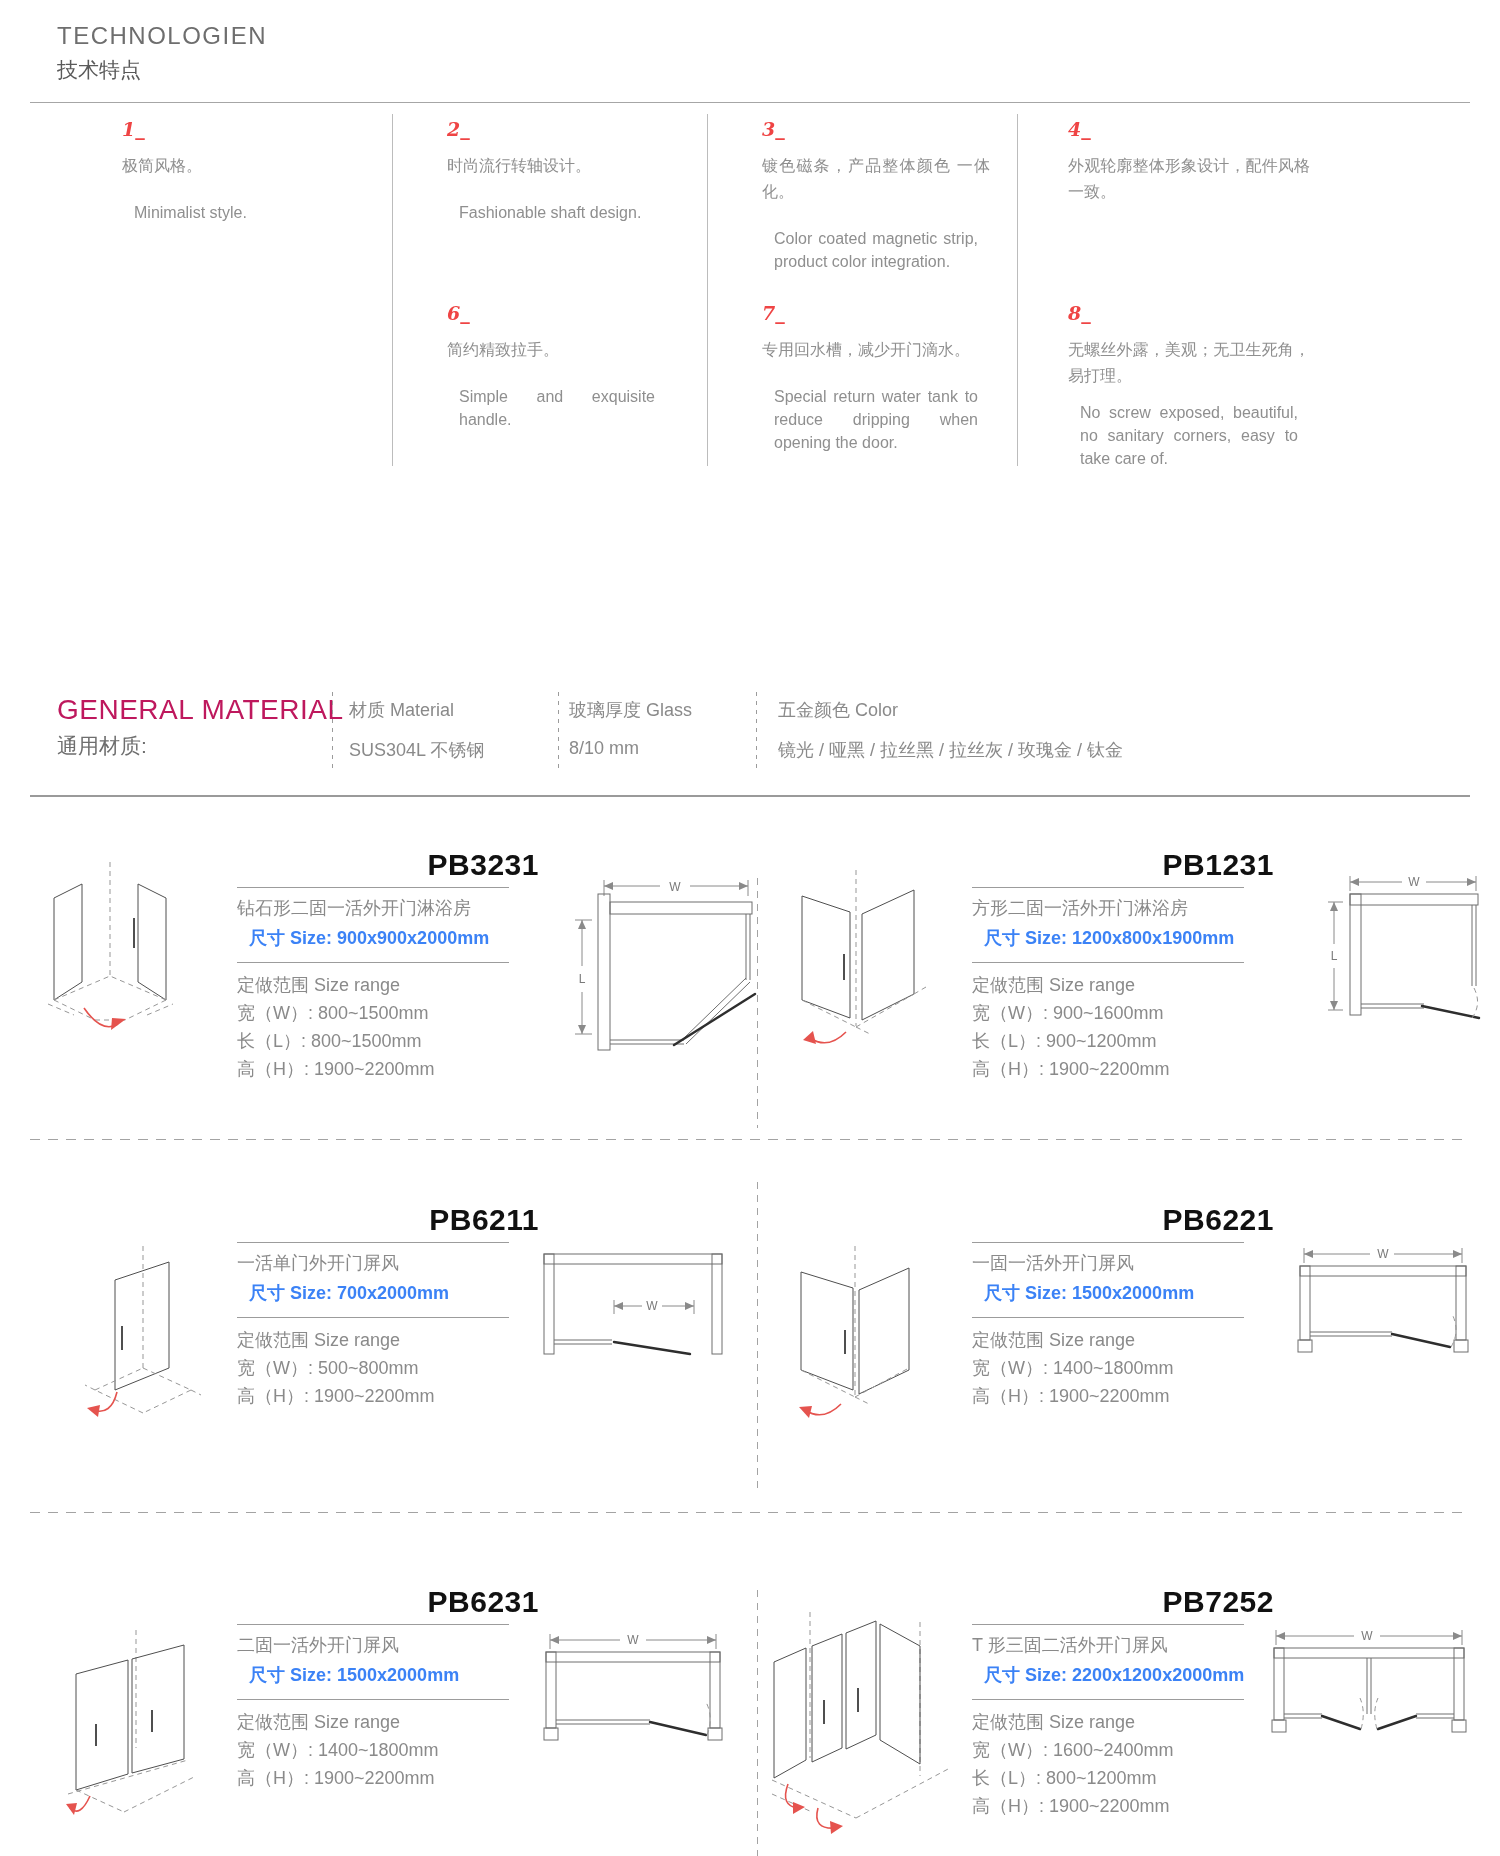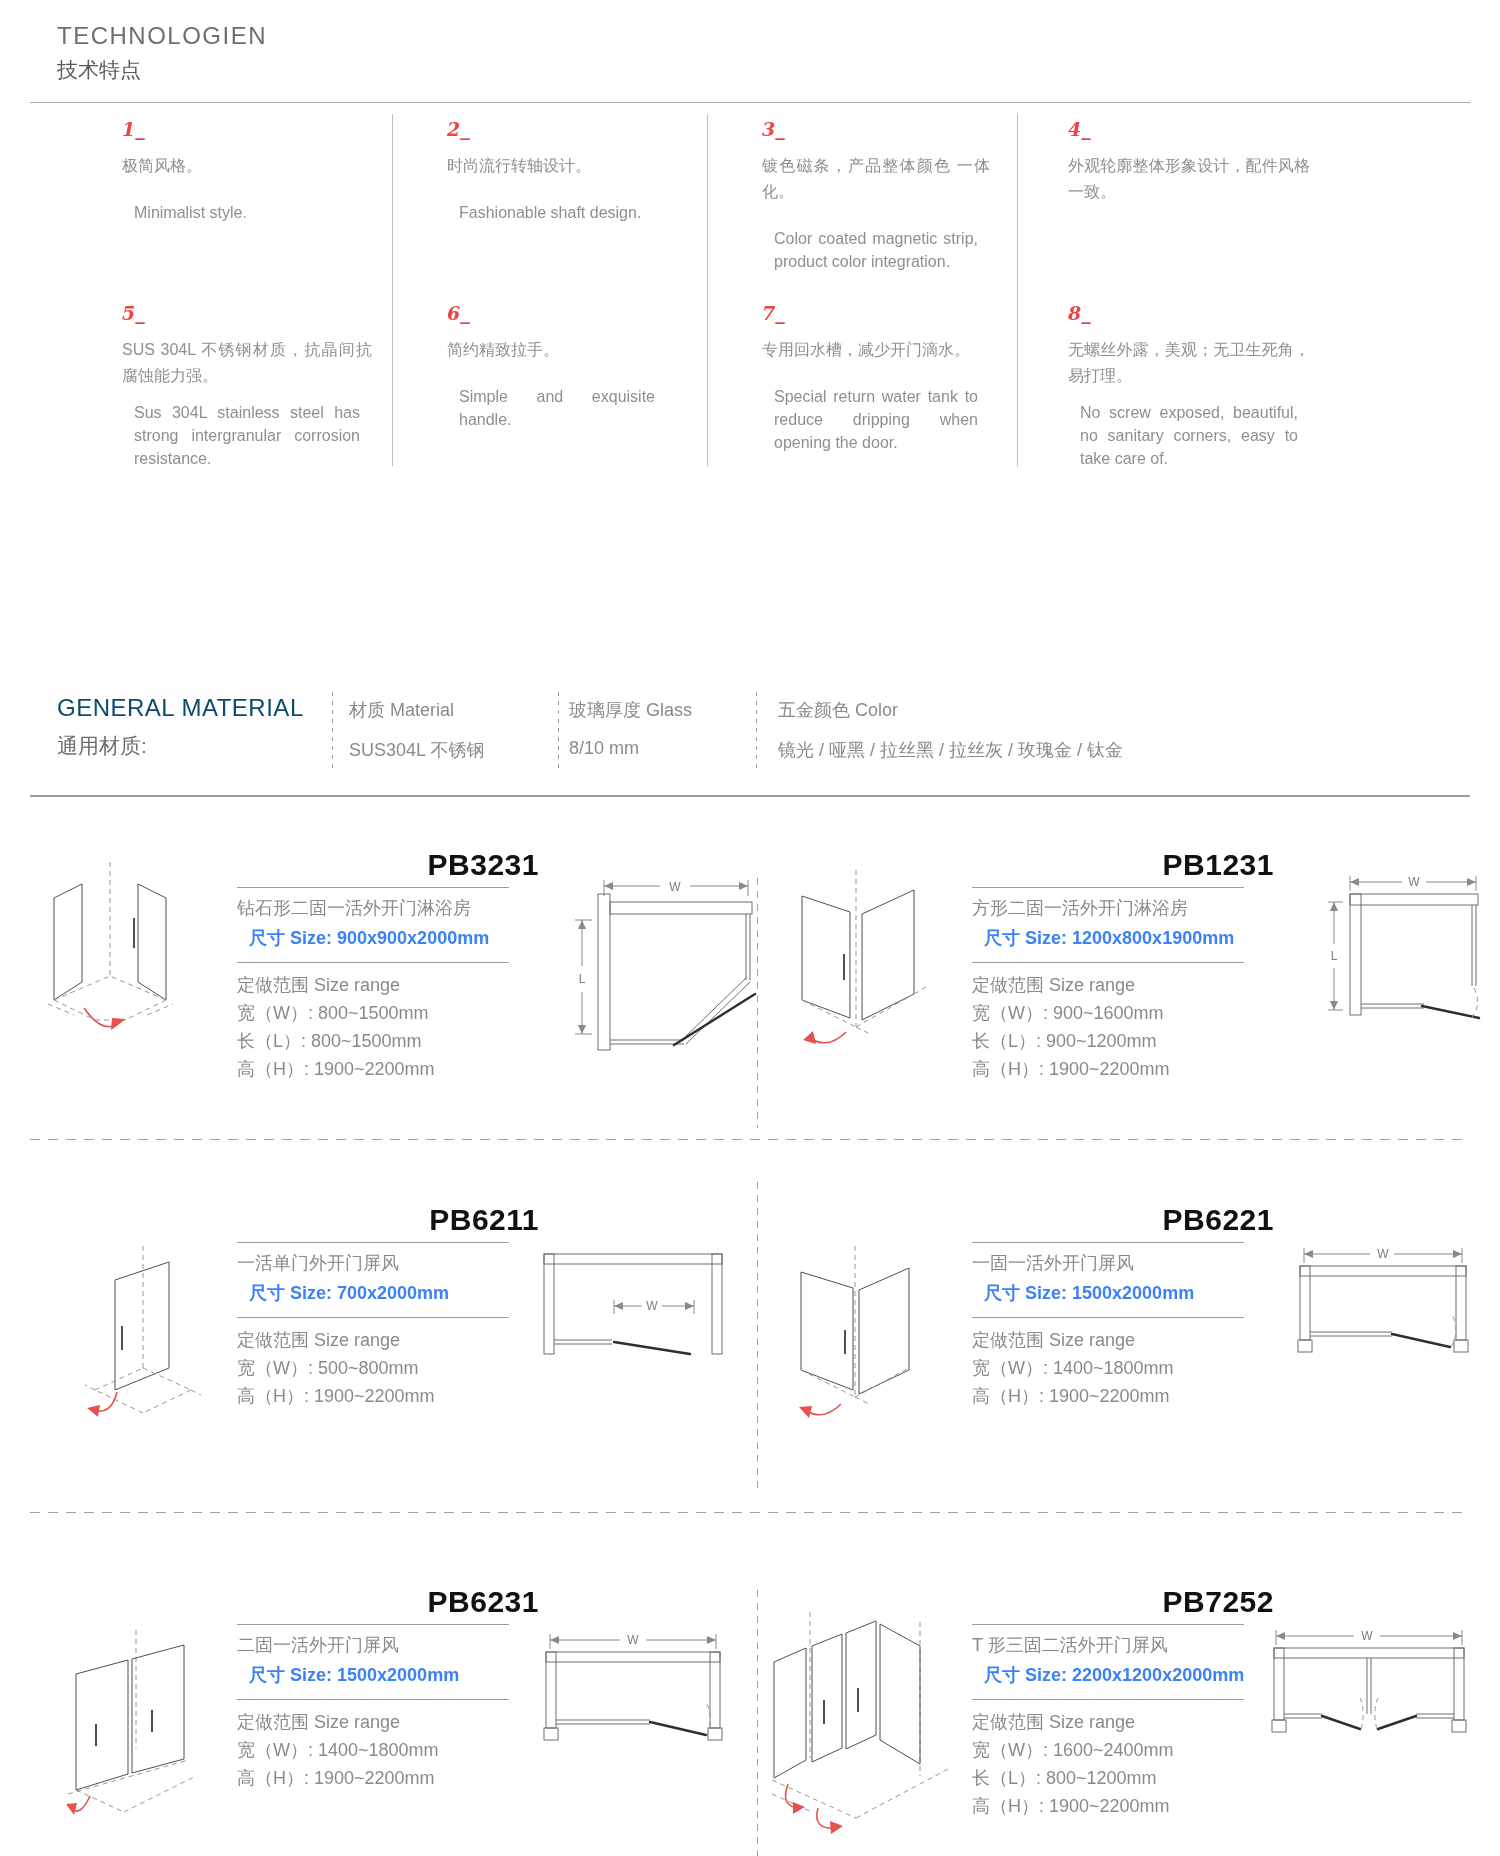--- a/index.html
+++ b/index.html
@@ -14,21 +14,21 @@
   
   .features{position:absolute;left:30px;top:102px;width:1440px;height:380px;}
   .fdiv{position:absolute;top:12px;height:352px;width:1px;background:#bcbcbc;}
   .fcol{position:absolute;top:16px;}
   .feat{height:184px;}
   .fnum{font-family:"DejaVu Serif","Liberation Serif",serif;font-style:italic;font-weight:700;
         font-size:19px;color:#ef4444;margin:0 0 13px 0;}
   .fzh{font-size:16px;line-height:26px;color:#8f8f8f;margin:0 0 22px 0;text-align:justify;}
   .fen{font-size:16px;line-height:23px;color:#8f8f8f;margin:12px;text-align:justify;}
   
-  .gm-en{position:absolute;left:57px;top:694px;font-size:24px;letter-spacing:0.5px;color:#0c4a6e;}
+  .gm-en{position:absolute;left:57px;top:694px;font-size:28px;letter-spacing:0.5px;color:#be185d;}
   .gm-zh{position:absolute;left:57px;top:732px;font-size:21px;color:#6e6e6e;}
   .gmdiv{position:absolute;top:692px;height:80px;width:1px;
          background:repeating-linear-gradient(180deg,#9b9b9b 0 4px,transparent 4px 9px);}
   .gmcol{position:absolute;top:698px;font-size:18px;color:#8a8a8a;}
   .gmlabel{margin:0 0 16px 0;}
   .gmvalue{margin:0;}
   
   .rowdash{position:absolute;left:30px;width:1440px;height:1px;
            background:repeating-linear-gradient(90deg,#a3a3a3 0 10px,transparent 10px 18px);}
   .vdash{position:absolute;left:757px;width:1px;
@@ -67,25 +67,20 @@
     <div class="fdiv" style="left:362px"></div>
     <div class="fdiv" style="left:677px"></div>
     <div class="fdiv" style="left:987px"></div>
 
     <div class="fcol" style="left:92px;width:250px">
       <div class="feat">
         <p class="fnum">1_</p>
         <p class="fzh">极简风格。</p>
         <p class="fen">Minimalist style.</p>
       </div>
-      <div class="feat">
-        <p class="fnum">5_</p>
-        <p class="fzh" style="margin-bottom:4px">SUS 304L 不锈钢材质，抗晶间抗腐蚀能力强。</p>
-        <p class="fen">Sus 304L stainless steel has strong intergranular corrosion resistance.</p>
-      </div>
     </div>
 
     <div class="fcol" style="left:417px;width:220px">
       <div class="feat">
         <p class="fnum">2_</p>
         <p class="fzh">时尚流行转轴设计。</p>
         <p class="fen">Fashionable shaft design.</p>
       </div>
       <div class="feat">
         <p class="fnum">6_</p>

